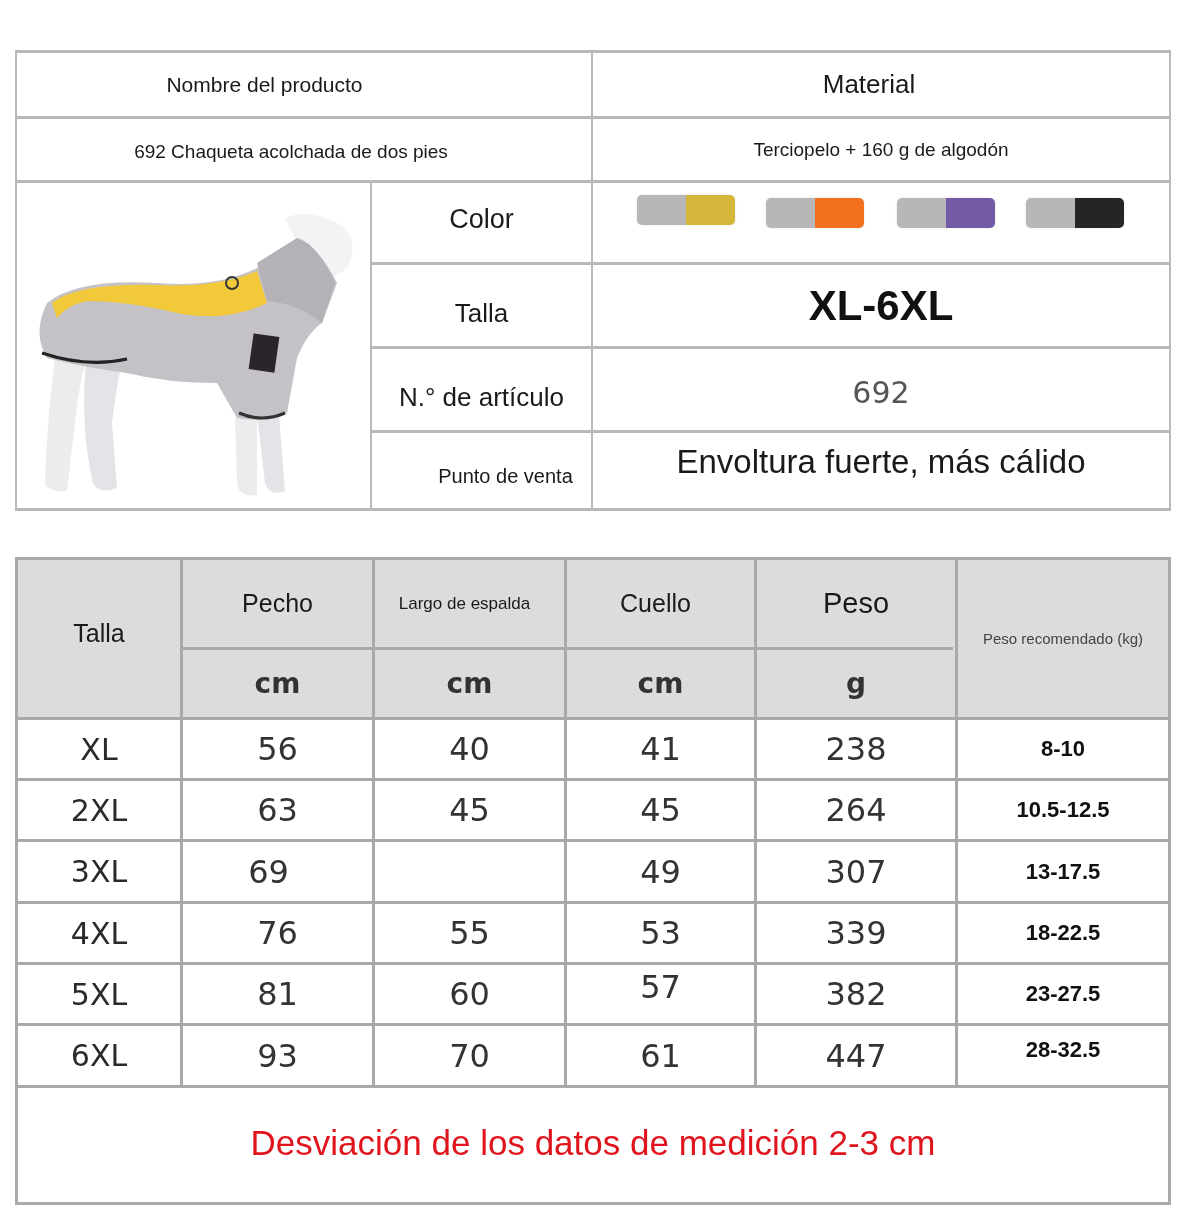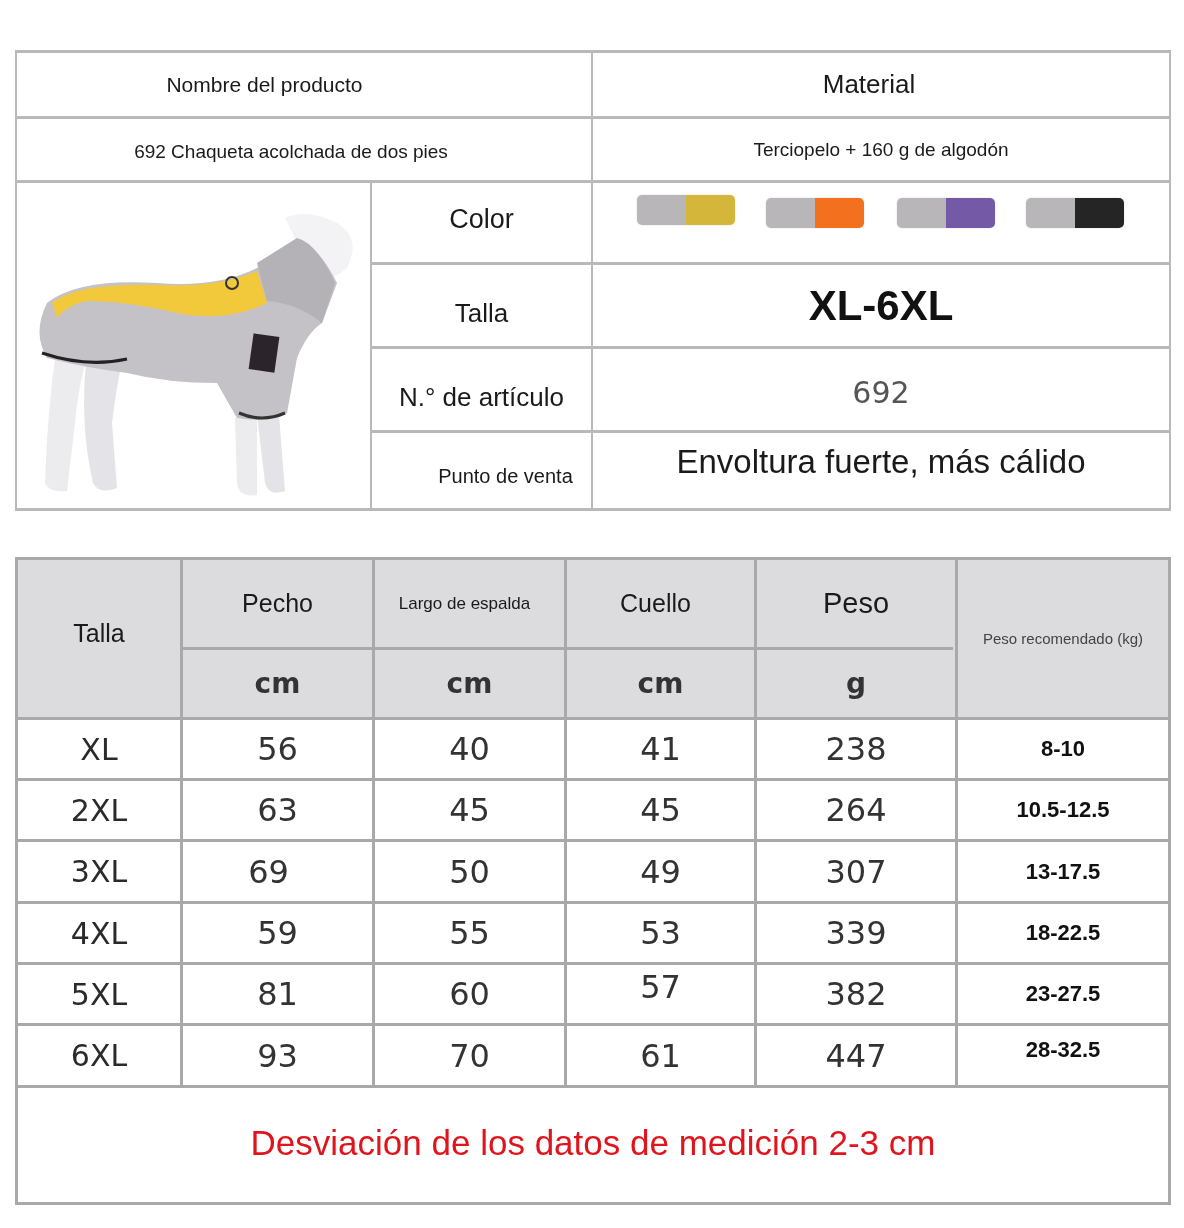--- a/index.html
+++ b/index.html
@@ -140,28 +140,27 @@
     <div class="cell sz" style="left:3px;top:0;width:162px;height:58px;">2XL</div>
     <div class="cell num" style="left:168px;top:0;width:189px;height:58px;">63</div>
     <div class="cell num" style="left:360px;top:0;width:189px;height:58px;">45</div>
     <div class="cell num" style="left:552px;top:0;width:187px;height:58px;">45</div>
     <div class="cell num" style="left:742px;top:0;width:198px;height:58px;">264</div>
     <div class="cell rec" style="left:943px;top:0;width:210px;height:58px;">10.5-12.5</div>
   </div>
   <div class="abs" style="left:0;top:285px;width:1156px;height:59px;">
     <div class="cell sz" style="left:3px;top:0;width:162px;height:59px;">3XL</div>
     <div class="cell num" style="left:168px;top:0;width:171px;height:59px;border-radius:24px;">69</div>
-    <div class="cell num" style="left:360px;top:0;width:189px;height:59px;">50</div>
     <div class="cell num" style="left:552px;top:0;width:187px;height:59px;">49</div>
     <div class="cell num" style="left:742px;top:0;width:198px;height:59px;">307</div>
     <div class="cell rec" style="left:943px;top:0;width:210px;height:59px;">13-17.5</div>
   </div>
   <div class="abs" style="left:0;top:347px;width:1156px;height:58px;">
     <div class="cell sz" style="left:3px;top:0;width:162px;height:58px;">4XL</div>
-    <div class="cell num" style="left:168px;top:0;width:189px;height:58px;">59</div>
+    <div class="cell num" style="left:168px;top:0;width:189px;height:58px;">76</div>
     <div class="cell num" style="left:360px;top:0;width:189px;height:58px;">55</div>
     <div class="cell num" style="left:552px;top:0;width:187px;height:58px;">53</div>
     <div class="cell num" style="left:742px;top:0;width:198px;height:58px;">339</div>
     <div class="cell rec" style="left:943px;top:0;width:210px;height:58px;">18-22.5</div>
   </div>
   <div class="abs" style="left:0;top:408px;width:1156px;height:58px;">
     <div class="cell sz" style="left:3px;top:0;width:162px;height:58px;">5XL</div>
     <div class="cell num" style="left:168px;top:0;width:189px;height:58px;">81</div>
     <div class="cell num" style="left:360px;top:0;width:189px;height:58px;">60</div>
     <div class="cell num" style="left:552px;top:0;width:187px;height:44px;">57</div>

